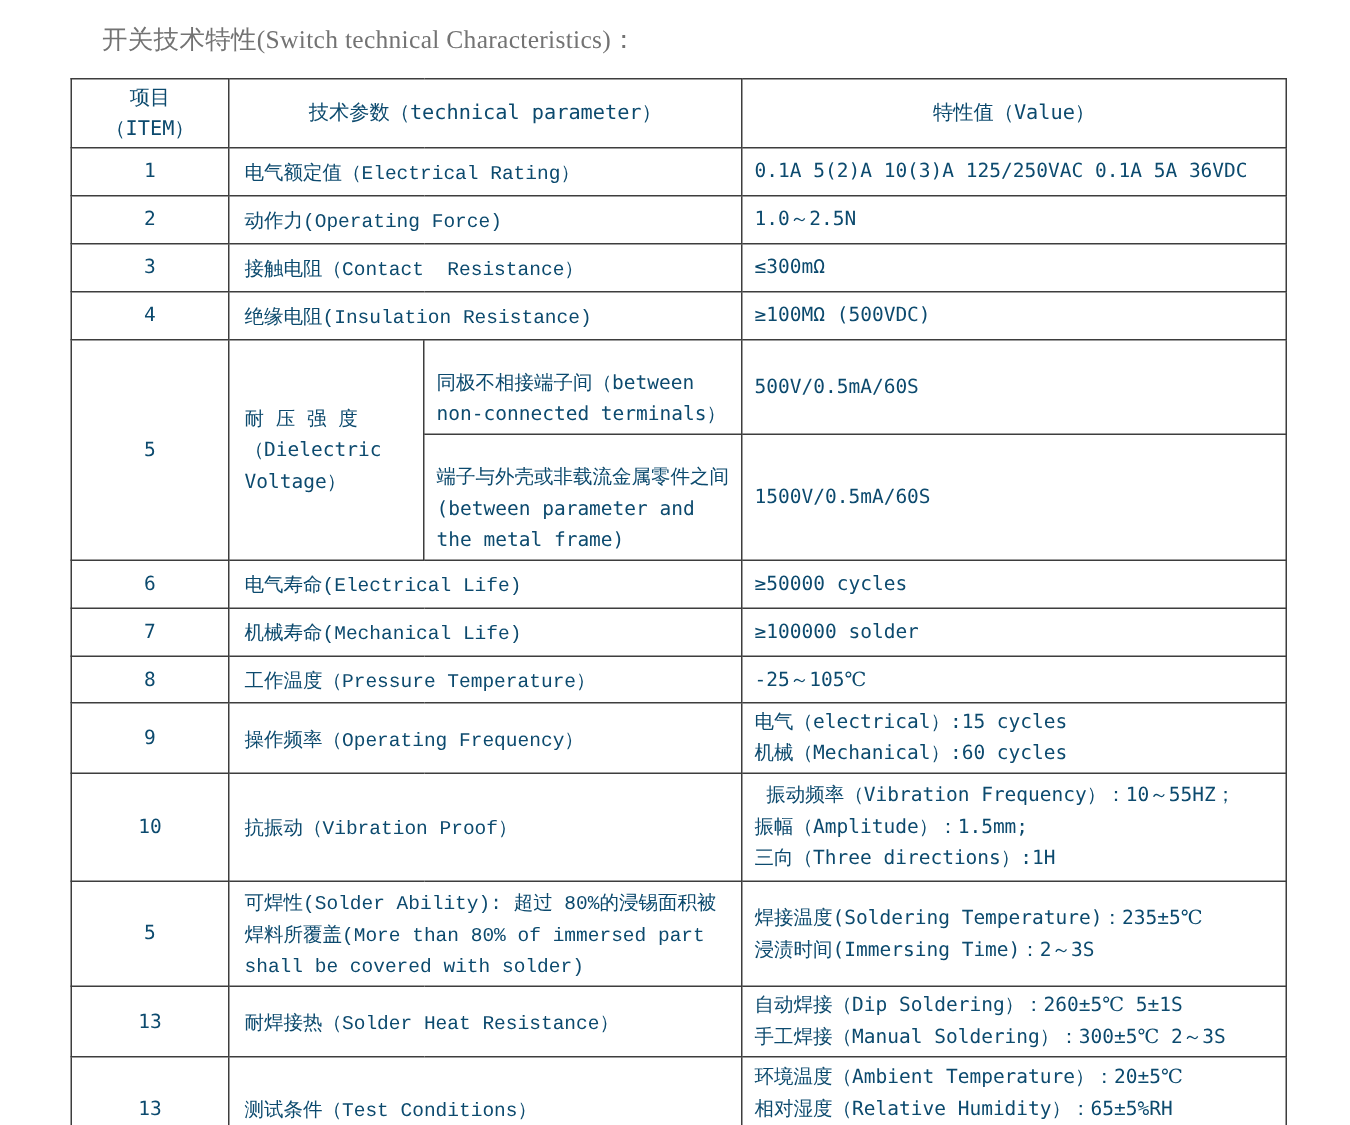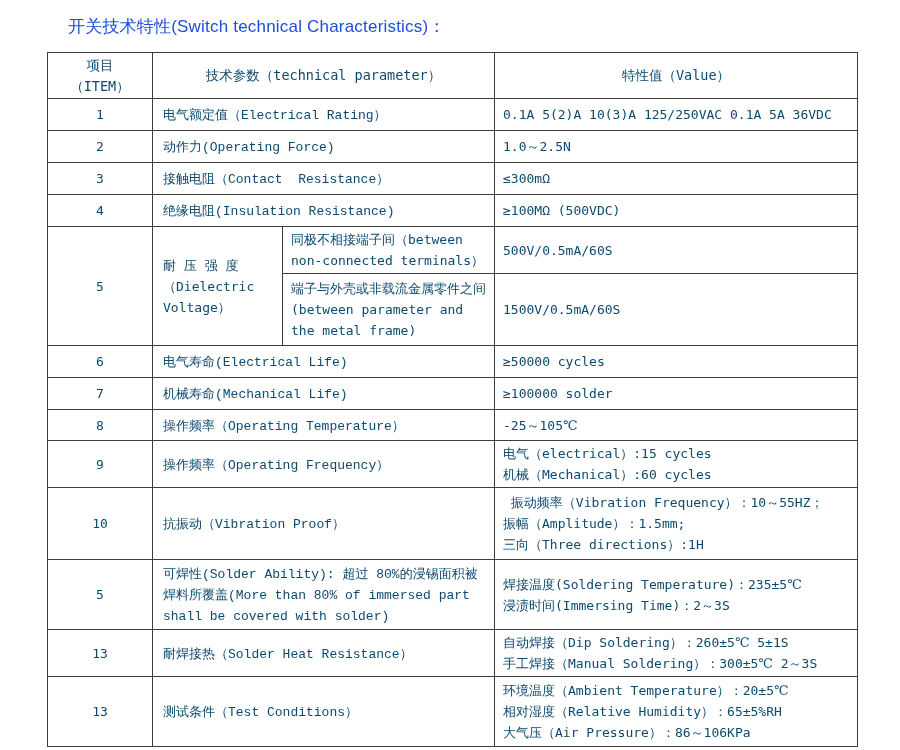--- a/index.html
+++ b/index.html
@@ -7,22 +7,22 @@
   body {
     position: relative;
     font-family: "DejaVu Sans Mono", "DejaVu Serif", monospace;
     color: #1a1a1a;
   }
   .doc-title {
     position: absolute;
     left: 68px;
     top: 15px;
     font-size: 17px;
-    font-family: Liberation Sans, sans-serif;
-    color: #1d4ed8;
+    font-family: Liberation Serif, serif;
+    color: #737373;
     letter-spacing: 0.2px;
   }
   table.spec {
     position: absolute;
     left: 47px;
     top: 52px;
     width: 810px;
     border-collapse: collapse;
     table-layout: fixed;
     font-size: 13px;
@@ -32,21 +32,21 @@
     border: 1px solid #3d3d3d;
     font-weight: normal;
     line-height: 21px;
     vertical-align: middle;
     overflow: hidden;
   }
   th.head { text-align: center; white-space: pre-line; font-size: 13.5px; }
   td.item { text-align: center; }
   td.param, td.sublabel, td.value { text-align: left; white-space: pre-wrap; }
   td.param  { padding: 4px 6px 2px 10px; font-family: Liberation Mono, monospace; }
-  td.sublabel { padding: 2px 4px 2px 8px; }
+  td.sublabel { padding: 18px 4px 2px 8px; }
   td.value  { padding: 2px 6px 2px 8px; }
   td.param-main { padding: 2px 4px 2px 10px; white-space: pre-line; vertical-align: middle; }
   tr.h31 { height: 31px; }
   tr.h32 { height: 32px; }
   tr.h46 { height: 46px; }
   tr.h69 { height: 69px; }
   tr.h70 { height: 70px; }
   tr.h72 { height: 72px; }
 </style>
 </head>
@@ -114,21 +114,21 @@
   </tr>
 
   <tr class="h32">
     <td class="item">7</td>
     <td class="param" colspan="2">机械寿命(Mechanical Life)</td>
     <td class="value">≥100000 solder</td>
   </tr>
 
   <tr class="h31">
     <td class="item">8</td>
-    <td class="param" colspan="2">操作频率（Operating Temperature）</td>
+    <td class="param" colspan="2">工作温度（Pressure Temperature）</td>
     <td class="value">-25～105℃</td>
   </tr>
 
   <tr class="h46">
     <td class="item">9</td>
     <td class="param" colspan="2">操作频率（Operating Frequency）</td>
     <td class="value">电气（electrical）:15 cycles
 机械（Mechanical）:60 cycles</td>
   </tr>
 

